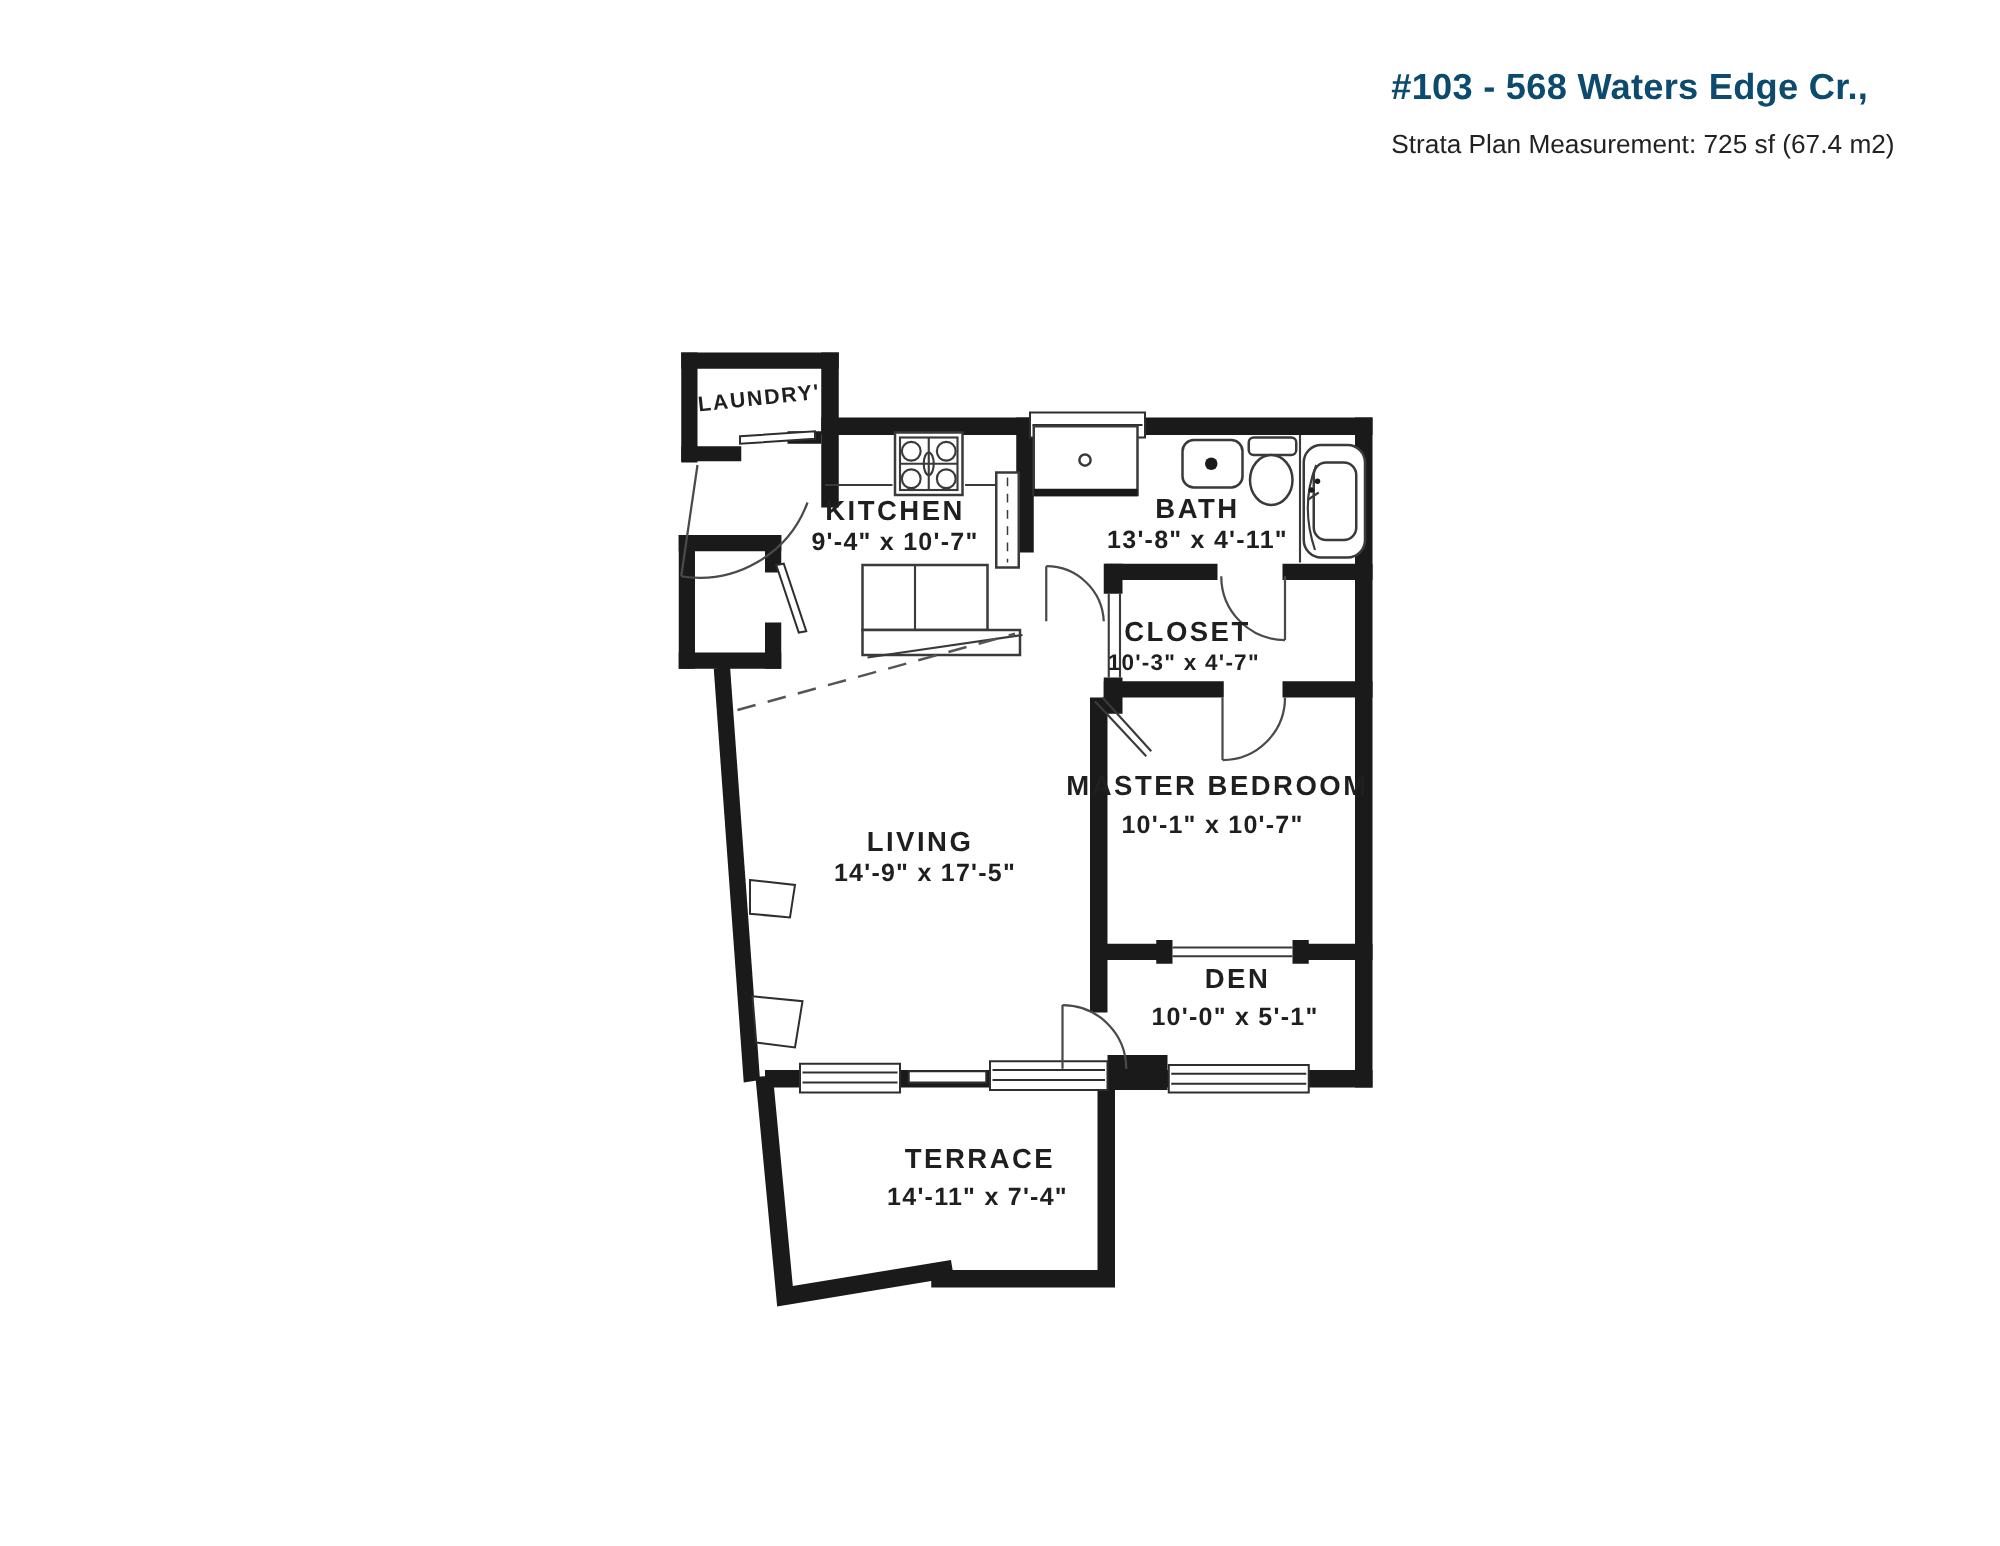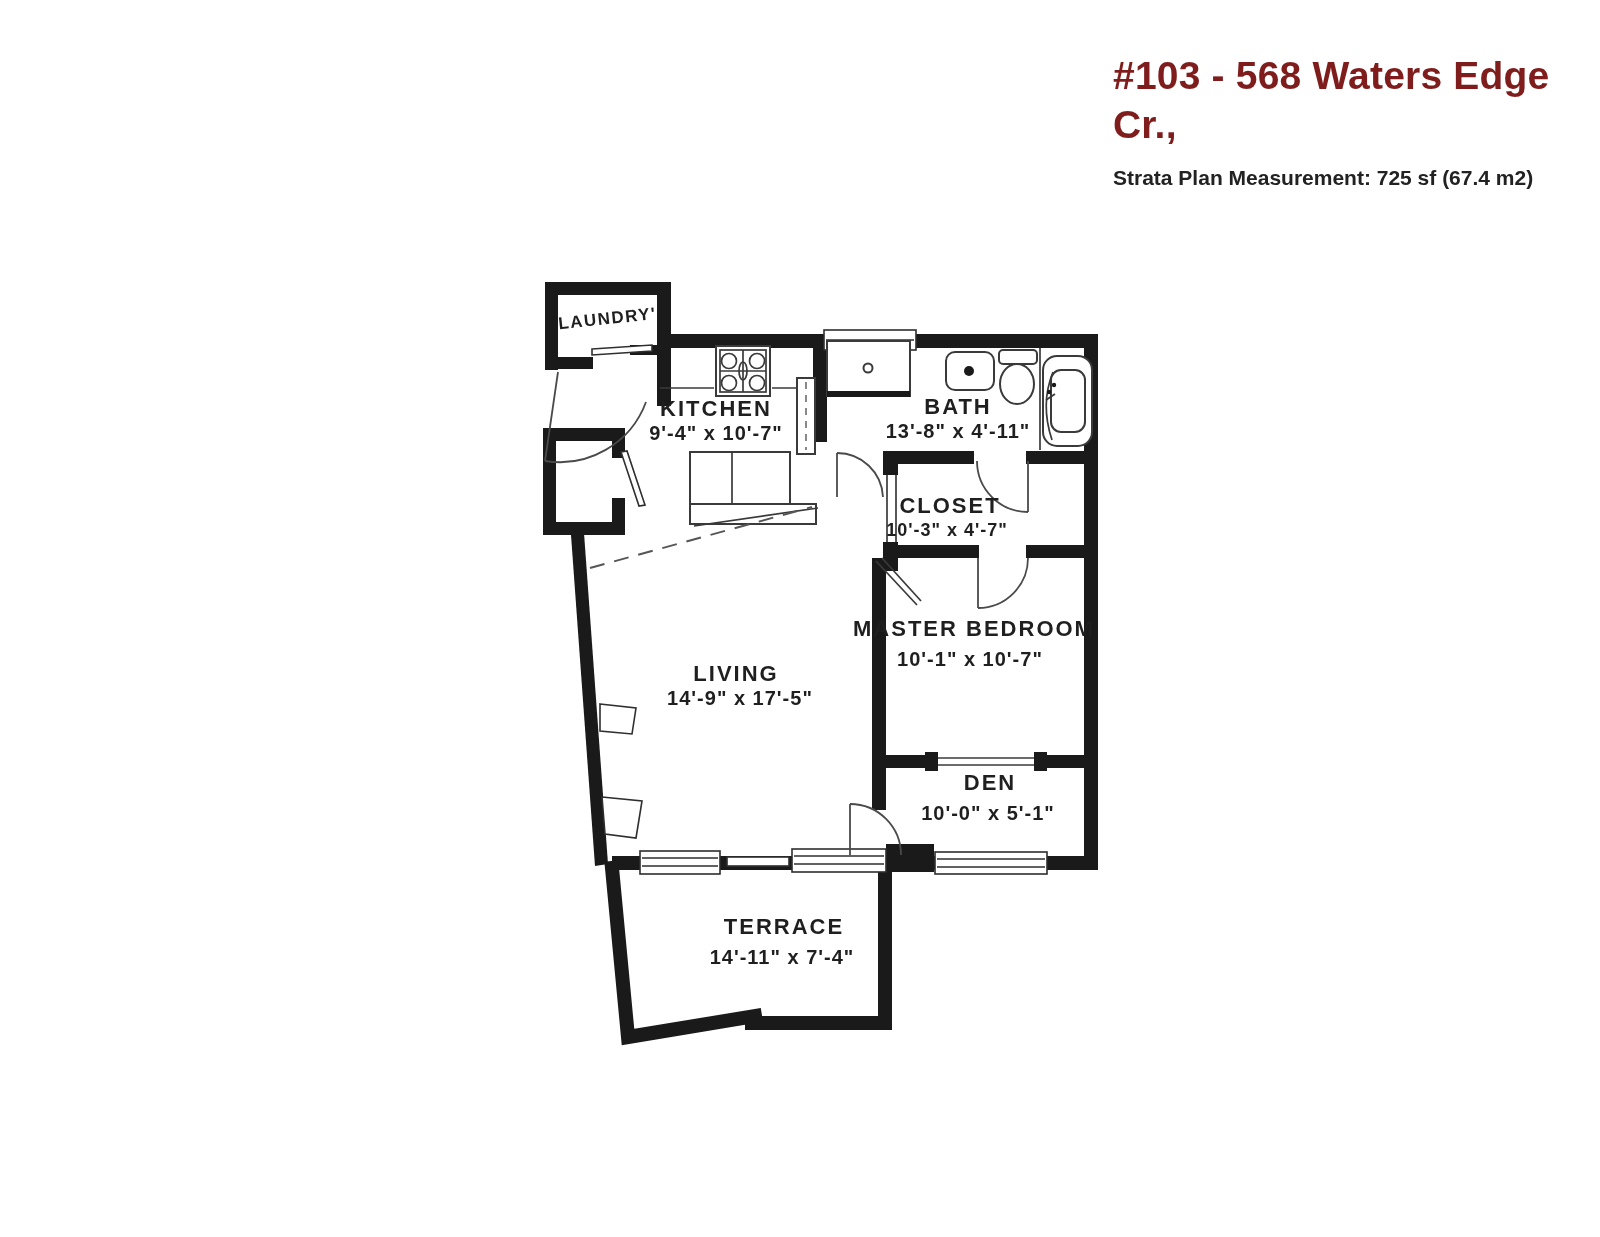--- a/index.html
+++ b/index.html
@@ -16,30 +16,30 @@
     font-family:"Liberation Sans", sans-serif;
     position:relative;
     overflow:hidden;
   }
   .header{
     position:absolute;
     left:1113px; top:52px;
     width:470px;
   }
   .header .title{
-    font-size:39px;
+    font-size:29px;
     font-weight:bold;
     line-height:1.25;
-    color:#7f1d1d;
+    color:#0c4a6e;
     letter-spacing:0.2px;
   }
   .header .subtitle{
     margin-top:16px;
     font-size:21px;
-    font-weight:bold;
+    font-weight:normal;
     color:#222222;
   }
   svg.plan{position:absolute;left:0;top:0;}
   .room-name{
     font-family:"Liberation Sans", sans-serif;
     font-size:22px;
     font-weight:bold;
     letter-spacing:2px;
     fill:var(--label);
   }

